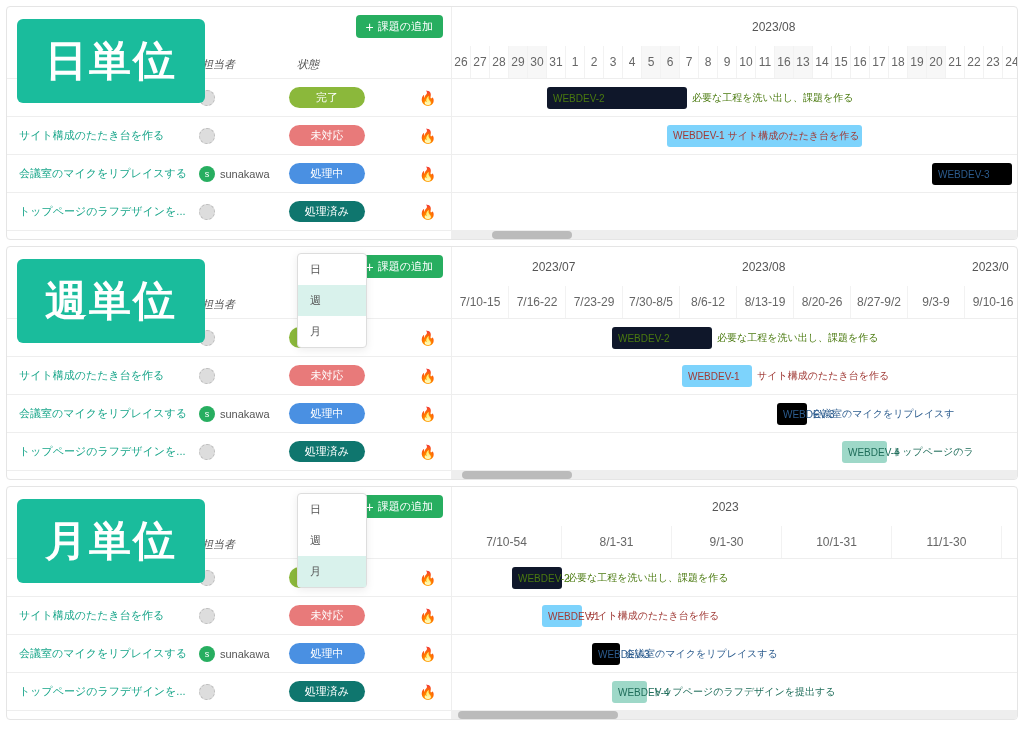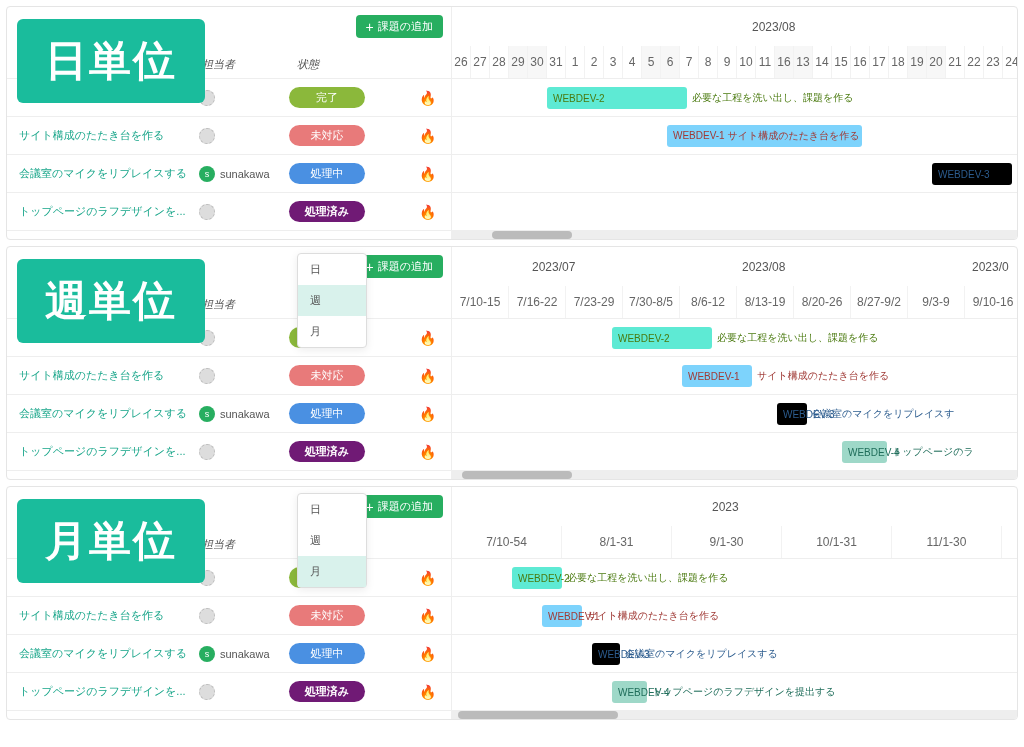--- a/index.html
+++ b/index.html
@@ -17,34 +17,34 @@
   .lbl-status { margin-left: 5px; color: #555; font-size: 11px; }
   .task-row { height: 38px; display: flex; align-items: center; border-bottom: 1px solid #eee; padding-left: 12px; position: relative; }
   .task-title { width: 180px; color: #17a589; font-size: 11px; overflow: hidden; text-overflow: ellipsis; white-space: nowrap; }
   .assignee { width: 90px; display: flex; align-items: center; gap: 5px; font-size: 11px; color: #555; }
   .avatar { width: 16px; height: 16px; border-radius: 50%; background: #ddd; border: 1px dashed #bbb; }
   .avatar.s { background: #27ae60; border: none; color: #fff; font-size: 9px; display: flex; align-items: center; justify-content: center; }
   .status-pill { width: 76px; text-align: center; color: #fff; padding: 3px 0; border-radius: 14px; font-size: 11px; }
   .st-done { background: #8bb83b; }
   .st-open { background: #e87a7a; }
   .st-prog { background: #4a90e2; }
-  .st-res  { background: #701a75; font-weight: bold; }
+  .st-res  { background: #0f766e; }
   .fire { color: #e74c3c; margin-left: auto; margin-right: 14px; font-size: 14px; }
   .fire.dim { color: #ccc; }
   .timeline-hdr { height: 72px; display: flex; flex-direction: column; border-bottom: 1px solid #eee; position: relative; }
   .tl-top { height: 40px; display: flex; align-items: center; position: relative; }
   .tl-month { position: absolute; font-size: 12px; color: #555; }
   .tl-bottom { height: 32px; display: flex; }
   .tl-cell { flex-shrink: 0; text-align: center; font-size: 12px; color: #666; border-right: 1px solid #f2f2f2; display: flex; align-items: center; justify-content: center; }
   .tl-cell.we { background: #f7f7f7; }
   .gantt-rows { position: relative; }
   .gantt-row { height: 38px; border-bottom: 1px solid #eee; position: relative; }
   .bar { position: absolute; height: 22px; top: 8px; border-radius: 3px; font-size: 10px; display: flex; align-items: center; padding: 0 6px; white-space: nowrap; overflow: visible; }
   .bar-label { position: absolute; left: 100%; margin-left: 5px; font-size: 10px; white-space: nowrap; }
-  .bar.green { background: #5eead4; color: #4a7a0f; }
+  .bar.green { background: #0f172a; color: #4a7a0f; }
   .bar.red { background: #7dd3fc; color: #a03a36; }
   .bar.blue { background: #000000; color: #2c5c8e; }
   .bar.teal { background: #9ed8c8; color: #1f6d5a; }
   .scroll-ind { height: 8px; background: #eee; position: relative; }
   .scroll-thumb { position: absolute; height: 8px; background: #bbb; border-radius: 4px; top: 0; }
   .dropdown { position: absolute; top: 6px; left: 290px; background: #fff; border: 1px solid #ddd; border-radius: 4px; width: 70px; z-index: 6; box-shadow: 0 2px 8px rgba(0,0,0,0.08); }
   .dd-item { padding: 8px 12px; font-size: 11px; color: #555; cursor: pointer; }
   .dd-item.sel { background: #d9f2ec; }
 </style>
 </head>

